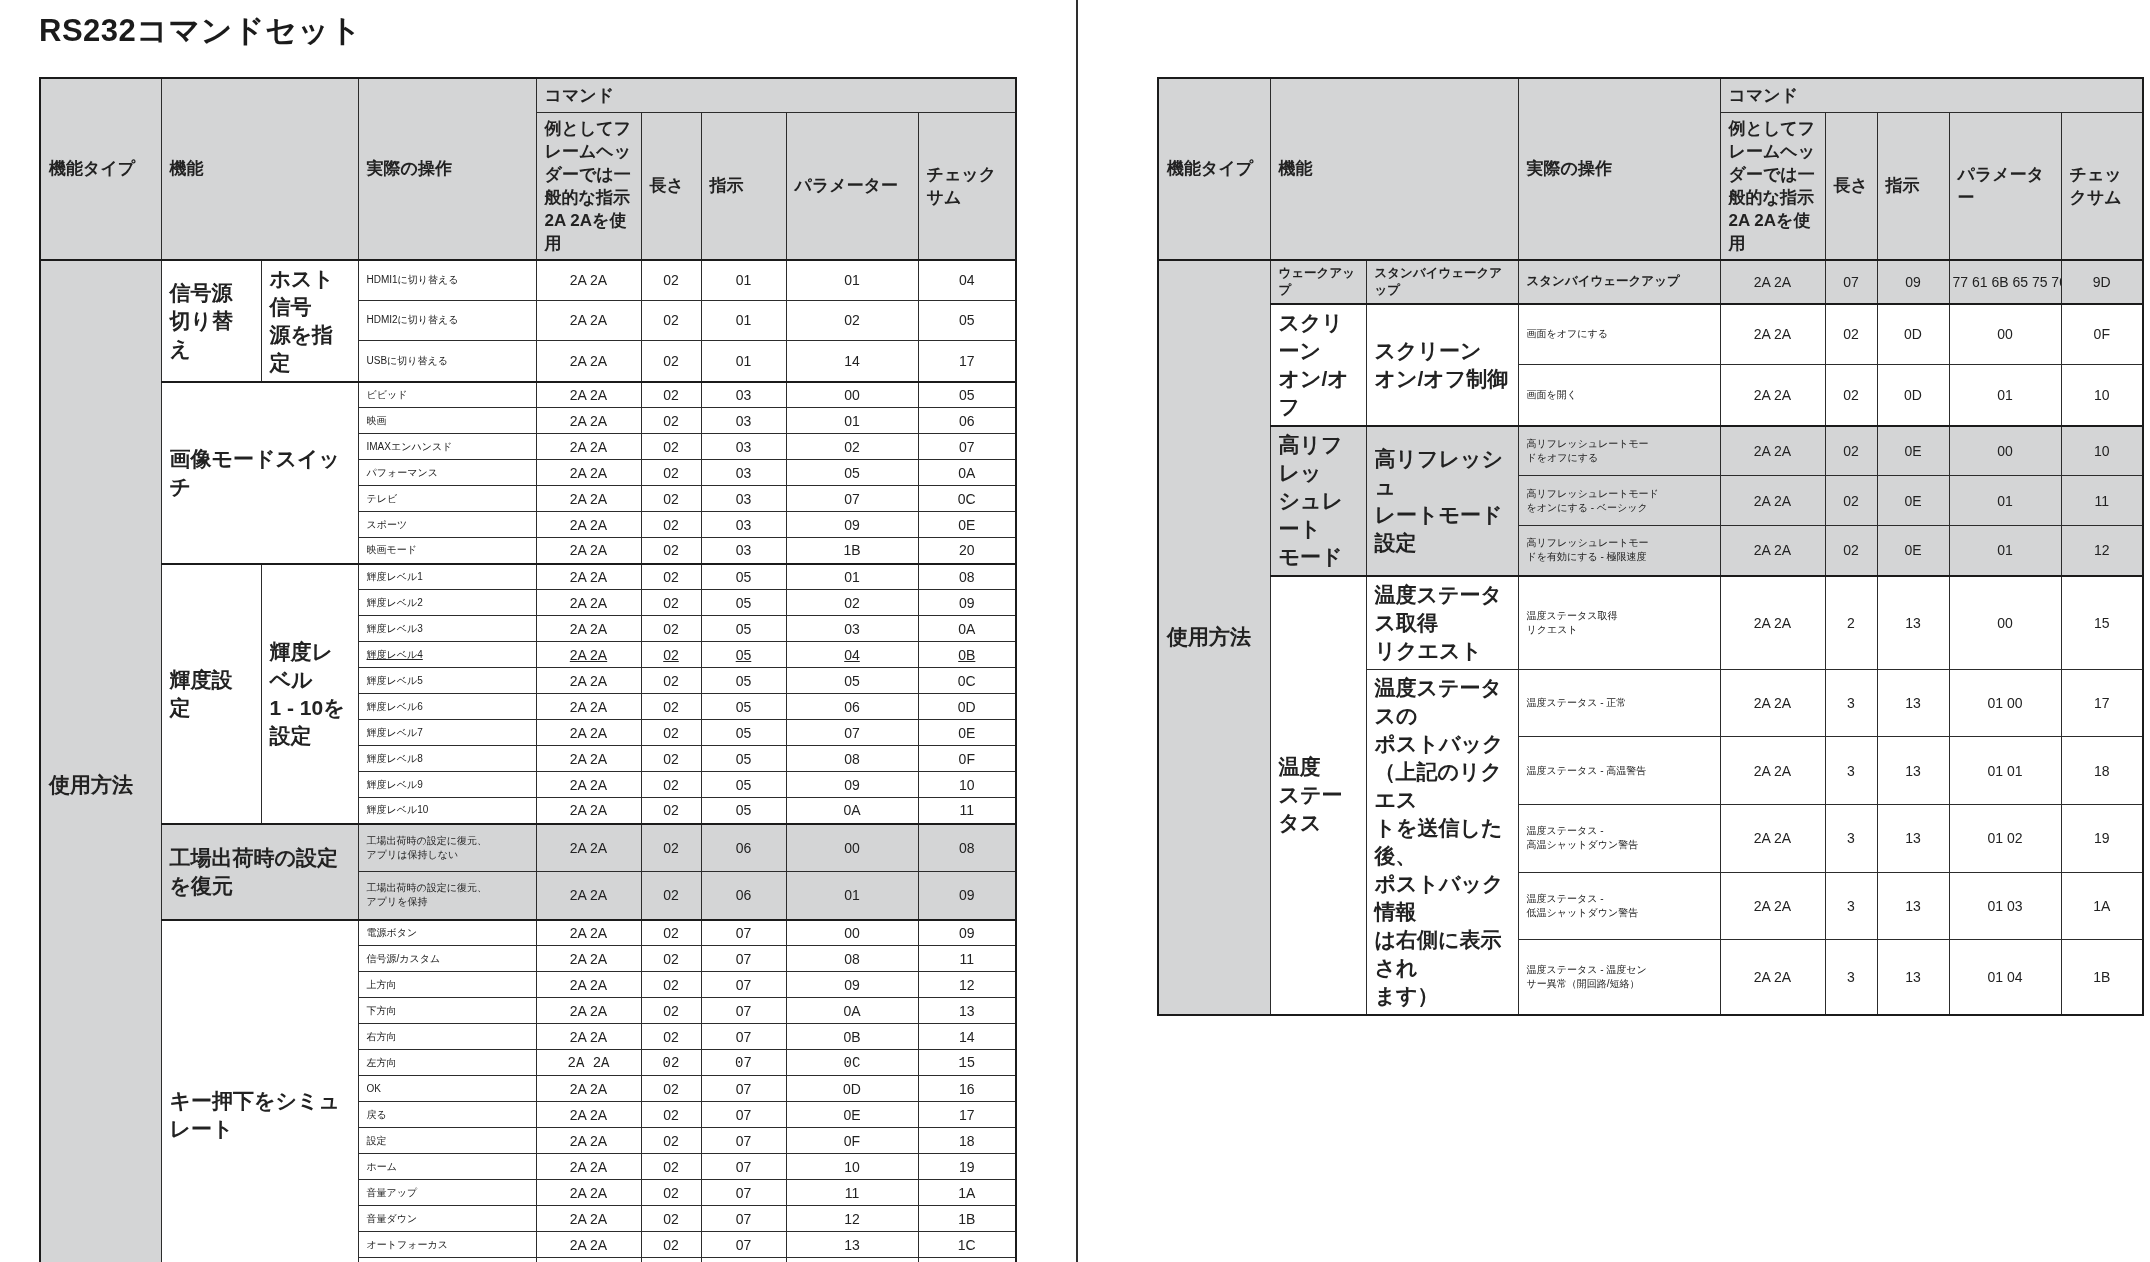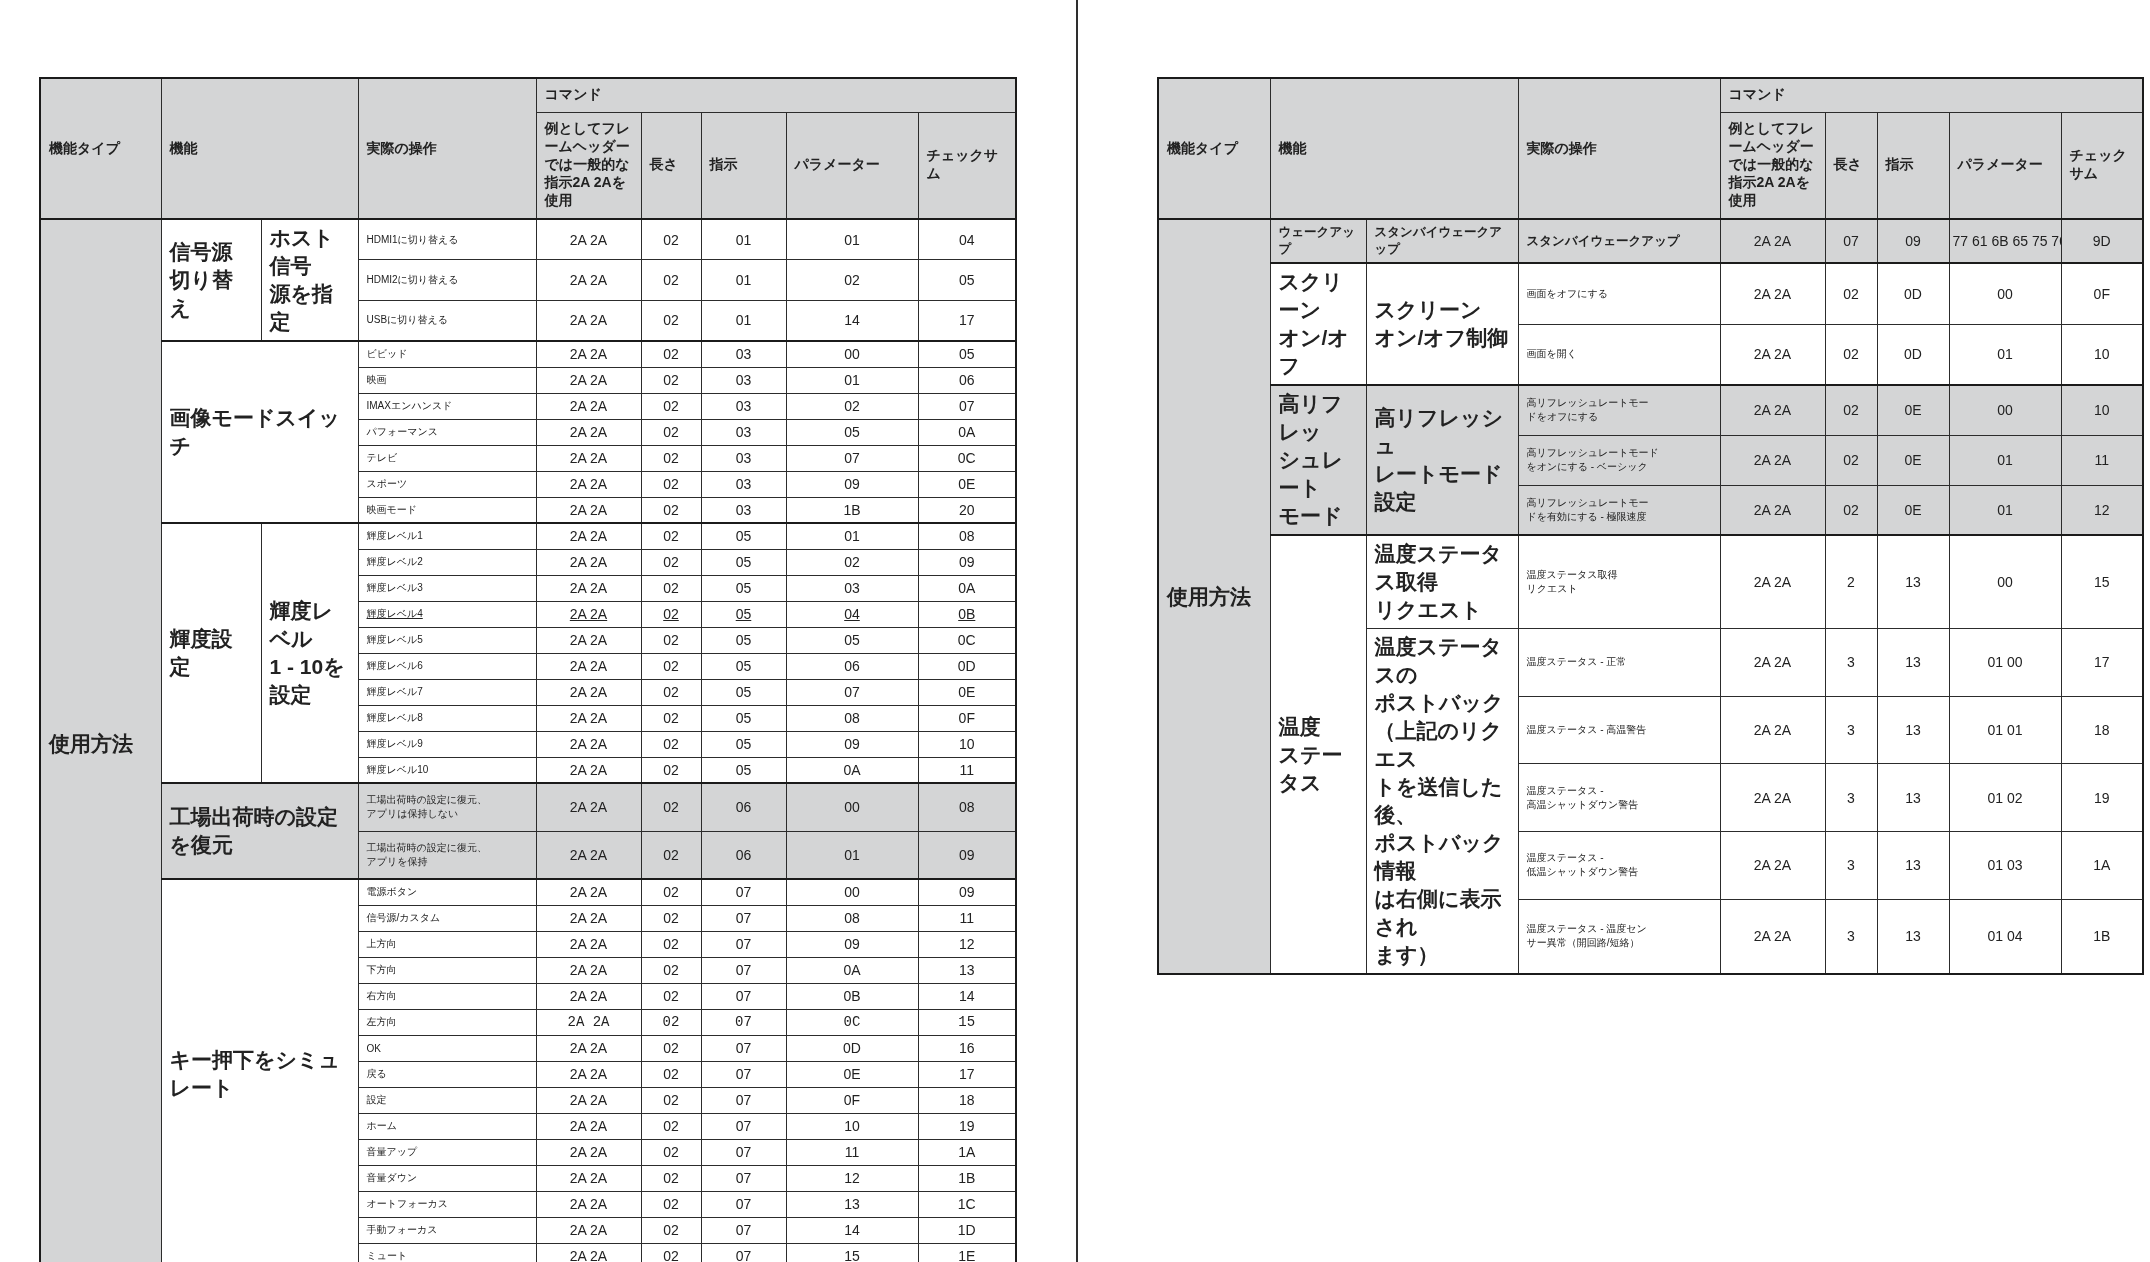--- a/index.html
+++ b/index.html
@@ -28,21 +28,21 @@
     border-collapse:collapse;table-layout:fixed;width:100%;
     border:2px solid var(--outer);
   }
   table.cmd th,table.cmd td{
     border:1px solid var(--border);
     vertical-align:middle;
     overflow:hidden;
   }
   table.cmd th{
     background:var(--shade);
-    font-size:14px;font-weight:700;text-align:left;padding:4px 8px;
+    font-size:17px;font-weight:700;text-align:left;padding:4px 8px;
   }
   table.cmd thead tr.hrow1{height:34px;}
   table.cmd thead tr.hrow2{height:107px;}
   th.hc{text-align:center;padding:4px 2px;}
   tr.gtop>td,tr.gtop>th{border-top:2px solid var(--outer);}
   thead tr.hrow2 th{border-bottom:2px solid var(--outer);}
   td.fn{
     font-size:21px;font-weight:700;padding:4px 8px;
     white-space:pre-line;text-align:left;
   }
@@ -67,20 +67,21 @@
   .tbl-wrap-right col.c3{width:152px}.tbl-wrap-right col.c4{width:202px}
   .tbl-wrap-right col.c5{width:105px}.tbl-wrap-right col.c6{width:52px}
   .tbl-wrap-right col.c7{width:72px}.tbl-wrap-right col.c8{width:112px}
   .tbl-wrap-right col.c9{width:82px}
 </style>
 </head>
 <body>
 
 <div class="page">
 
+  <div class="doc-title">RS232コマンドセット</div>
   <div class="page-divider"></div>
 
   <div class="tbl-wrap-left">
     <table class="cmd">
       <colgroup>
         <col class="c1">
           <col class="c2">
           <col class="c3">
           <col class="c4">
           <col class="c5">

